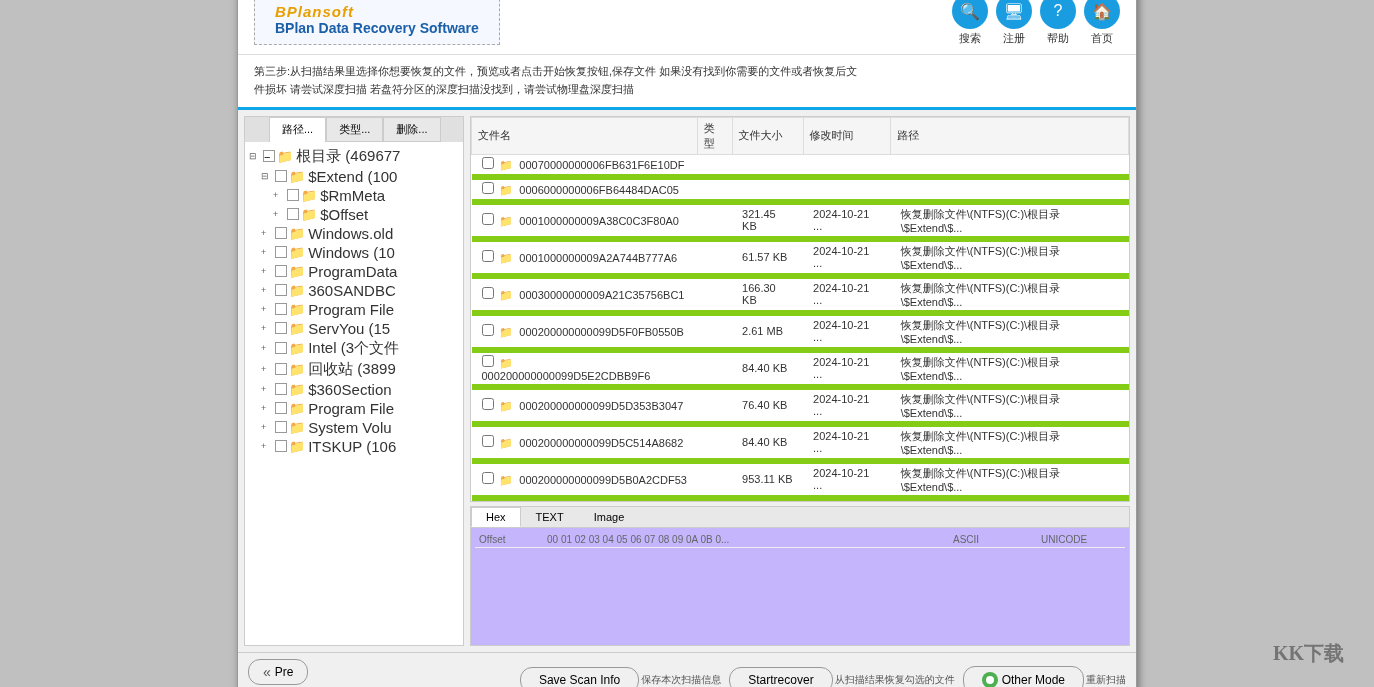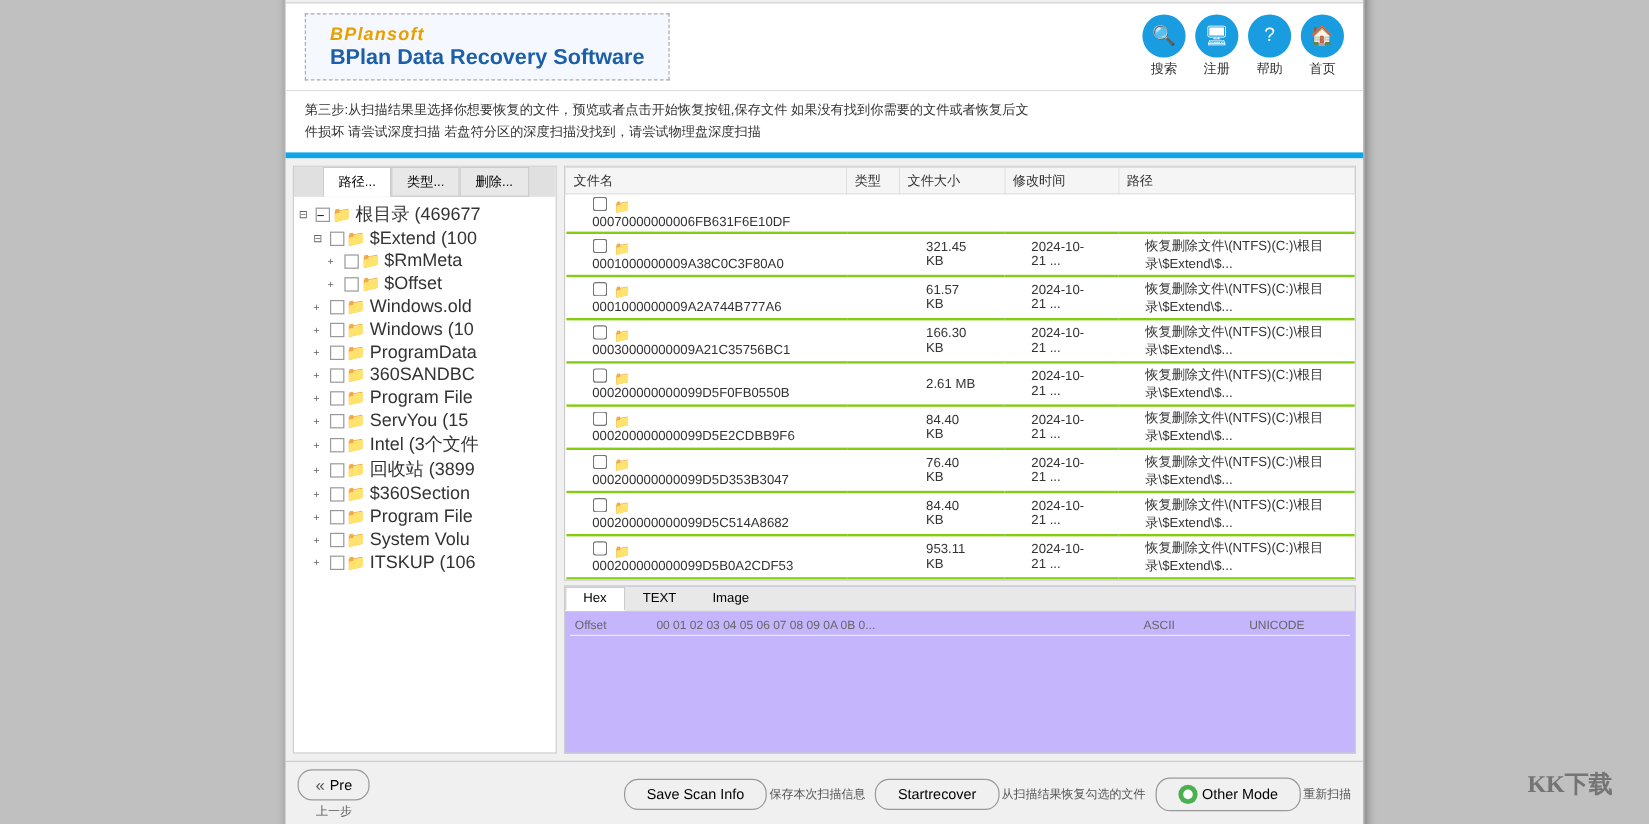--- a/index.html
+++ b/index.html
@@ -74,21 +74,21 @@
       border-bottom: 1px solid #ddd;
     }
     .logo-brand {
       font-size: 15px;
       font-weight: bold;
       color: #e8a000;
       font-style: italic;
       letter-spacing: 1px;
     }
     .logo-subtitle {
-      font-size: 18px;
+      font-size: 14px;
       font-weight: bold;
       color: #1a5fa8;
     }
     .logo-box {
       border: 1px dashed #aaa;
       padding: 8px 20px;
       background: #f5f8ff;
     }
     .toolbar-buttons {
       display: flex;
@@ -118,21 +118,21 @@
       font-size: 11px;
       color: #333;
     }
 
     .description-area {
       background: white;
       padding: 8px 16px;
       font-size: 11px;
       color: #333;
       line-height: 1.6;
-      border-bottom: 5px solid #0ea5e9;
+      border-bottom: 3px solid #0ea5e9;
     }
 
     .main-content {
       display: flex;
       flex: 1;
       background: #f0f0f0;
       padding: 6px;
       gap: 6px;
       min-height: 380px;
     }
@@ -208,22 +208,22 @@
       background: #f5f5f5;
       border: 1px solid #ddd;
       padding: 3px 6px;
       text-align: left;
       font-weight: normal;
       color: #333;
       position: sticky;
       top: 0;
     }
     .file-table td {
-      border-bottom: 2px solid #84cc16;
-      padding: 2px 22px;
+      border-bottom: 6px solid #84cc16;
+      padding: 2px 10px;
       color: #333;
       margin-left: 16px;
     }
     .file-checkbox {
       width: 12px; height: 12px;
       margin-right: 3px;
     }
     .file-row-icon { color: #e8a000; margin-right: 3px; }
 
     .preview-area {
@@ -548,20 +548,31 @@
       </td>
       <td></td>
       <td></td>
       <td></td>
       <td></td>
     </tr>
               <tr>
       <td>
         <input type="checkbox" class="file-checkbox" style="">
         <span class="file-row-icon">📁</span>
+        0006000000006FB64484DAC05
+      </td>
+      <td></td>
+      <td></td>
+      <td></td>
+      <td></td>
+    </tr>
+              <tr>
+      <td>
+        <input type="checkbox" class="file-checkbox" style="">
+        <span class="file-row-icon">📁</span>
         0001000000009A38C0C3F80A0
       </td>
       <td></td>
       <td>321.45 KB</td>
       <td>2024-10-21 ...</td>
       <td>恢复删除文件\(NTFS)(C:)\根目录\$Extend\$...</td>
     </tr>
               <tr>
       <td>
         <input type="checkbox" class="file-checkbox" style="">

